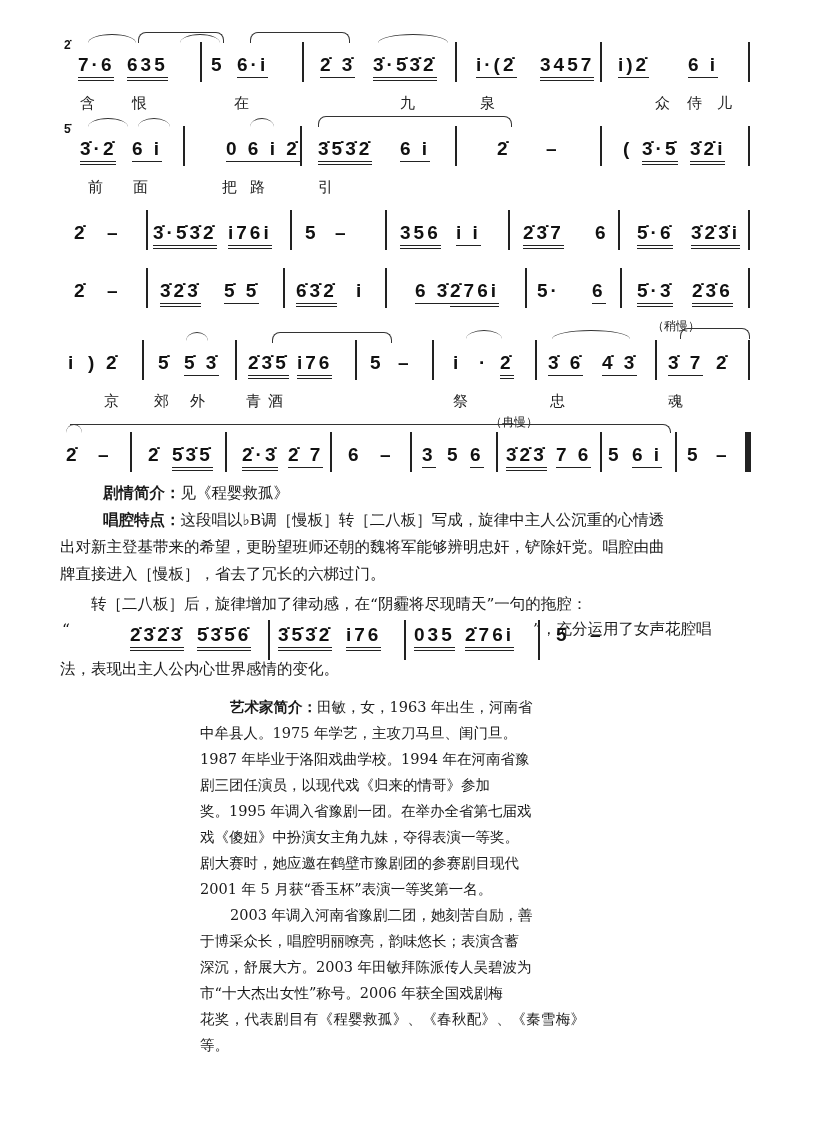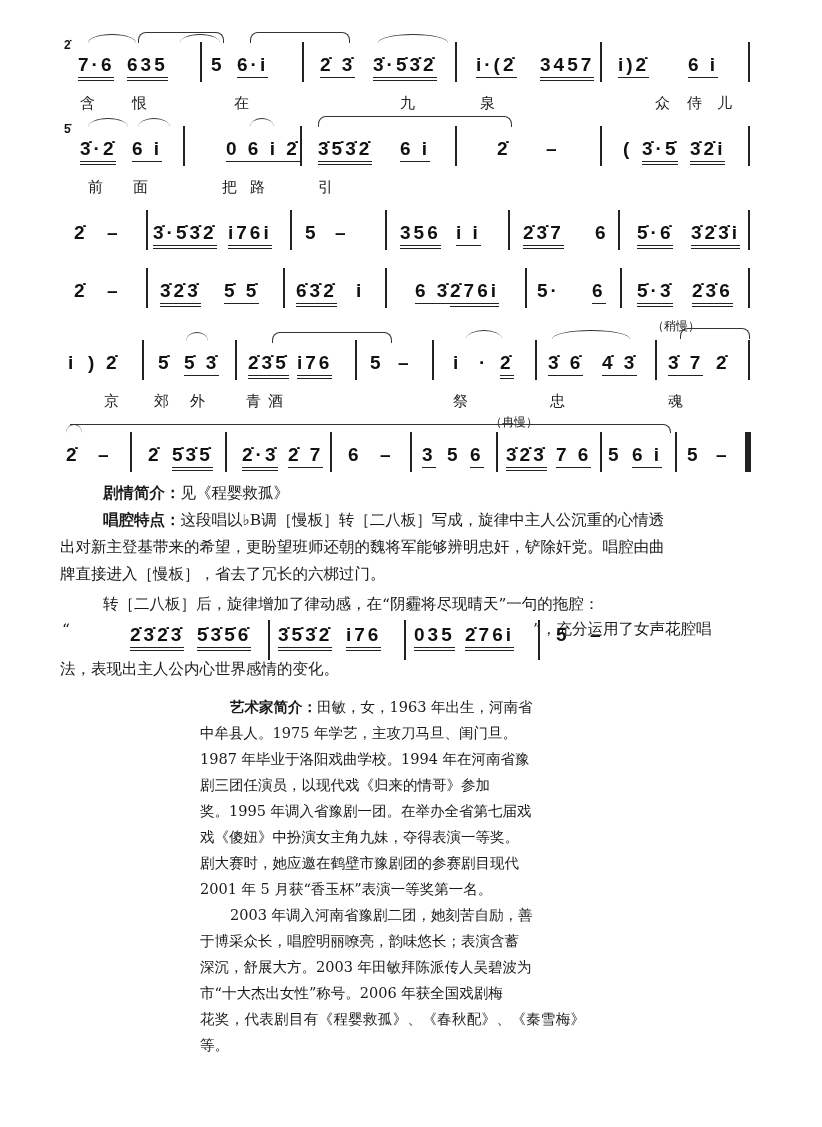--- a/index.html
+++ b/index.html
@@ -204,21 +204,21 @@
 
 <div class="para" style="left:103px; top:480px;">
   <b>剧情简介：</b><span>见《程婴救孤》</span>
 </div>
 
 <div class="para" style="left:103px; top:507px; width:660px;">
   <b>唱腔特点：</b><span>这段唱以♭B调［慢板］转［二八板］写成，旋律中主人公沉重的心情透</span>
 </div>
 <div class="para" style="left:60px; top:534px; width:720px;">出对新主登基带来的希望，更盼望班师还朝的魏将军能够辨明忠奸，铲除奸党。唱腔由曲</div>
 <div class="para" style="left:60px; top:561px; width:720px;">牌直接进入［慢板］，省去了冗长的六梆过门。</div>
-<div class="para" style="left:103px; top:591px; width:680px;">转［二八板］后，旋律增加了律动感，在“阴霾将尽现晴天”一句的拖腔：</div>
+<div class="para" style="left:91px; top:591px; width:680px;">转［二八板］后，旋律增加了律动感，在“阴霾将尽现晴天”一句的拖腔：</div>
 
 <div id="inline-notation" style="position:absolute; left:0; top:622px; width:822px; height:40px;">
   <span class="para" style="left:62px; top:-6px;">“</span>
   <span class="para" style="left:533px; top:-6px;">”，充分运用了女声花腔唱</span>
 <span class="tok u2" style="left: 130px; top: 2px;">2̇3̇2̇3̇</span>
     <span class="tok u2" style="left: 197px; top: 2px;">5̇3̇5̇6̇</span>
     <span class="tok u2" style="left: 278px; top: 2px;">3̇5̇3̇2̇</span>
     <span class="tok u2" style="left: 346px; top: 2px;">i76</span>
     <span class="tok u2" style="left: 414px; top: 2px;">035</span>
     <span class="tok u2" style="left: 465px; top: 2px;">2̇76i</span>

